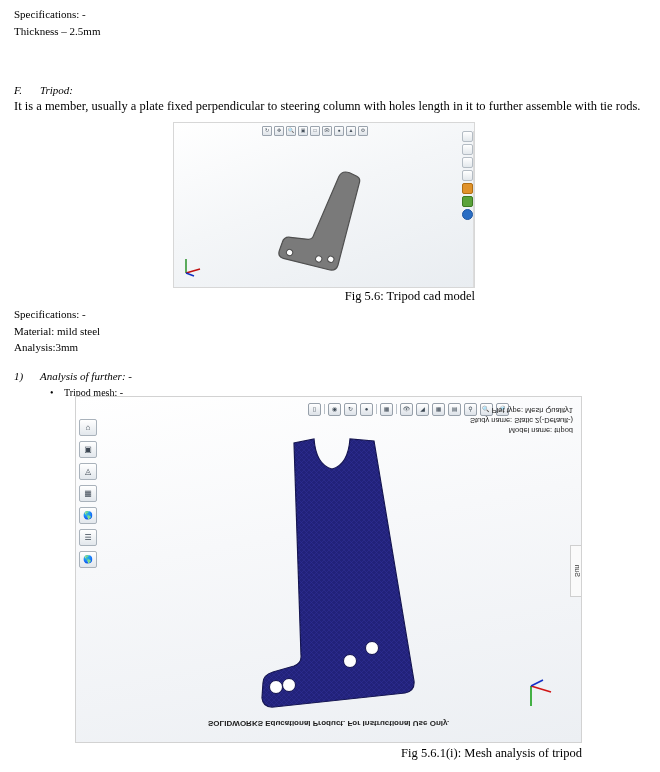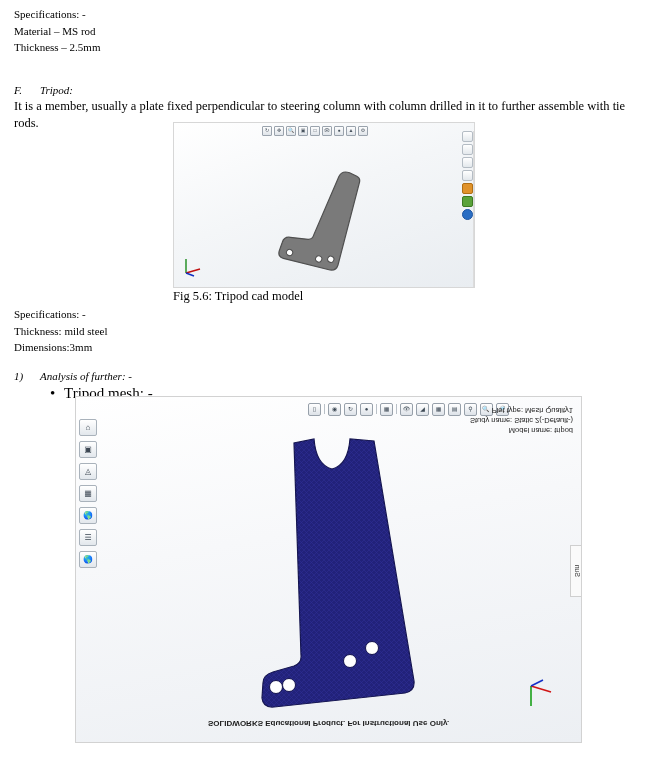--- a/index.html
+++ b/index.html
@@ -69,29 +69,29 @@
     font-style: italic;
   }
   .sec2-head .letter {
     display: inline-block;
     width: 26px;
   }
   .bullet-line {
     position: absolute;
     left: 50px;
     top: 385px;
-    font-size: 15px;
+    font-size: 10px;
   }
   .bullet-line .dot {
     display: inline-block;
     width: 14px;
   }
   .caption {
     position: absolute;
-    text-align: left;
+    text-align: right;
     font-size: 12.5px;
     font-family: "Liberation Serif", serif;
   }
   .cap1 {
     left: 173px;
     top: 289px;
     width: 302px;
   }
   .cap2 {
     left: 75px;
@@ -284,29 +284,28 @@
     top: 38px;
   }
 </style>
 </head>
 <body>
 
 <div class="page">
 
   <div class="block-specs txt">
     <div>Specifications: -</div>
-    <div>Material – MS rod</div>
     <div>Thickness – 2.5mm</div>
   </div>
 
   <div class="sec-head txt">
     <span class="letter">F.</span><span>Tripod:</span>
   </div>
 
-  <div class="para">It is a member, usually a plate fixed perpendicular to steering column with column drilled in it to further assemble with tie rods.</div>
+  <div class="para">It is a member, usually a plate fixed perpendicular to steering column with holes length in it to further assemble with tie rods.</div>
 
   <div class="fig1">
     <div class="toolbar">
       <div class="ti">↻</div>
       <div class="ti">✥</div>
       <div class="ti">🔍</div>
       <div class="ti">▣</div>
       <div class="ti">□</div>
       <div class="ti">👁</div>
       <div class="ti">●</div>
@@ -338,22 +337,22 @@
       <line x1="4" y1="20" x2="4" y2="6" stroke="#1a8a1a" stroke-width="1.4"></line>
       <line x1="4" y1="20" x2="18" y2="16" stroke="#c01010" stroke-width="1.4"></line>
       <line x1="4" y1="20" x2="12" y2="23" stroke="#1030c0" stroke-width="1.4"></line>
     </svg>
   </div>
 
   <div class="caption cap1">Fig 5.6: Tripod cad model</div>
 
   <div class="block-specs2 txt">
     <div>Specifications: -</div>
-    <div>Thickness: mild steel</div>
-    <div>Dimensions:3mm</div>
+    <div>Material: mild steel</div>
+    <div>Analysis:3mm</div>
   </div>
 
   <div class="sec2-head txt">
     <span class="letter">1)</span><span>Analysis of further: -</span>
   </div>
 
   <div class="bullet-line txt">
     <span class="dot">•</span><span>Tripod mesh: -</span>
   </div>
 
@@ -418,14 +417,15 @@
 
     <svg class="axis2" viewBox="0 0 34 34">
       <line x1="8" y1="8" x2="8" y2="28" stroke="#18a018" stroke-width="1.6"></line>
       <line x1="8" y1="8" x2="28" y2="14" stroke="#d01414" stroke-width="1.6"></line>
       <line x1="8" y1="8" x2="20" y2="2" stroke="#1530c8" stroke-width="1.6"></line>
     </svg>
 
     <div class="footnote">SOLIDWORKS Educational Product. For Instructional Use Only.</div>
   </div>
 
+  <div class="caption cap2">Fig 5.6.1(i): Mesh analysis of tripod</div>
 
 </div>
 
 </body></html>

